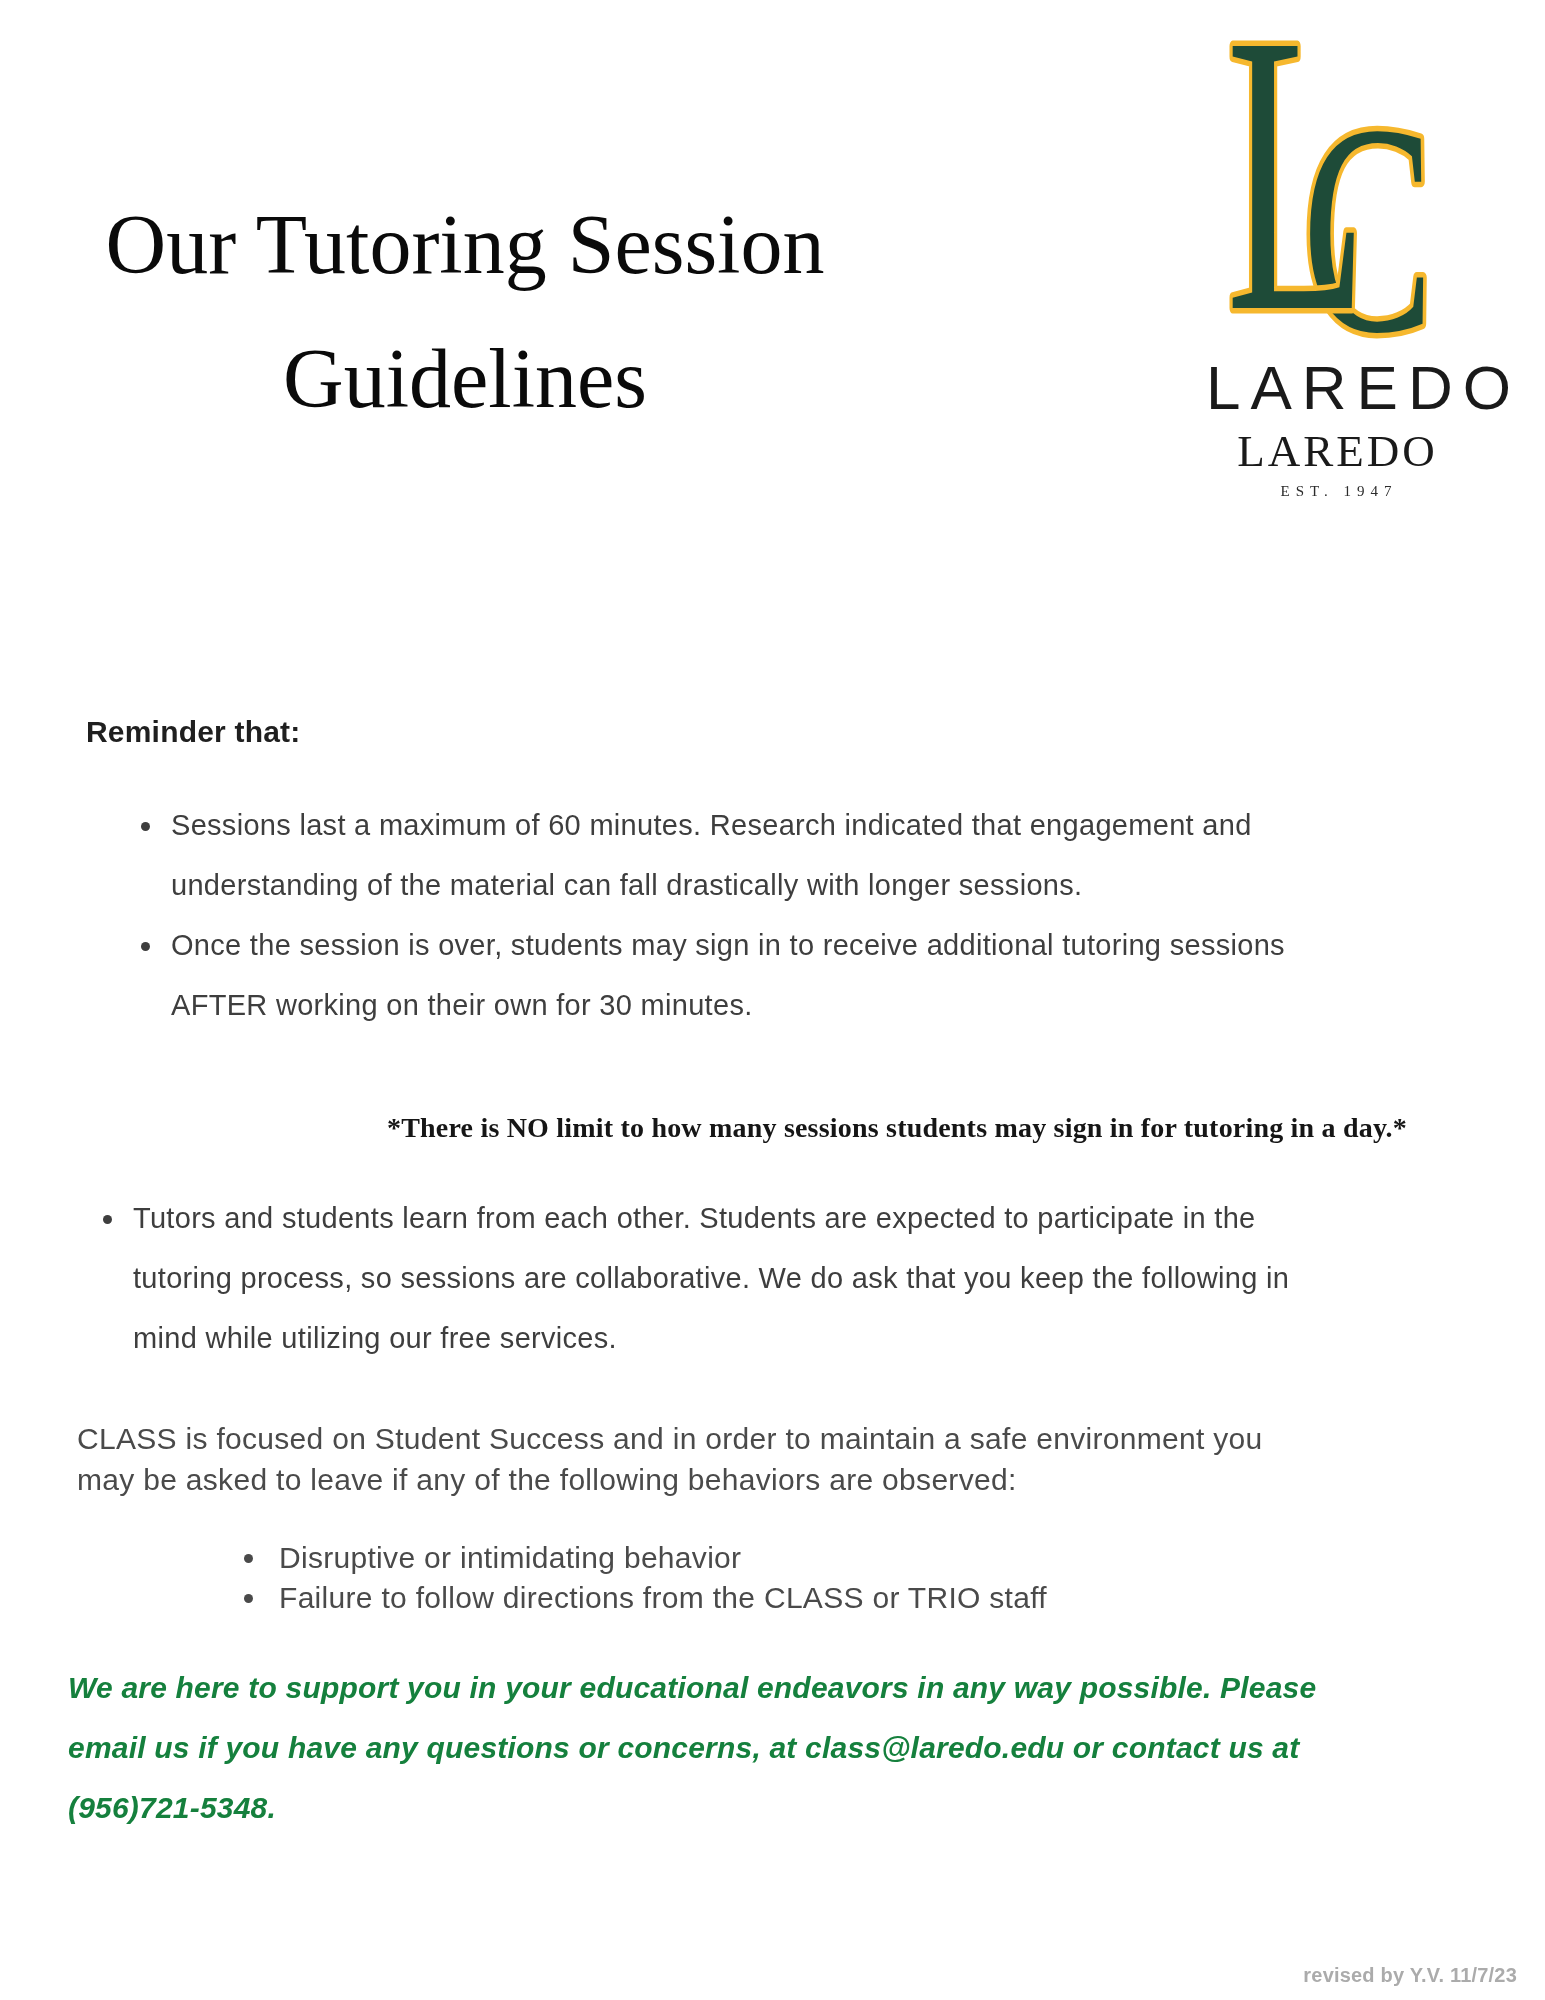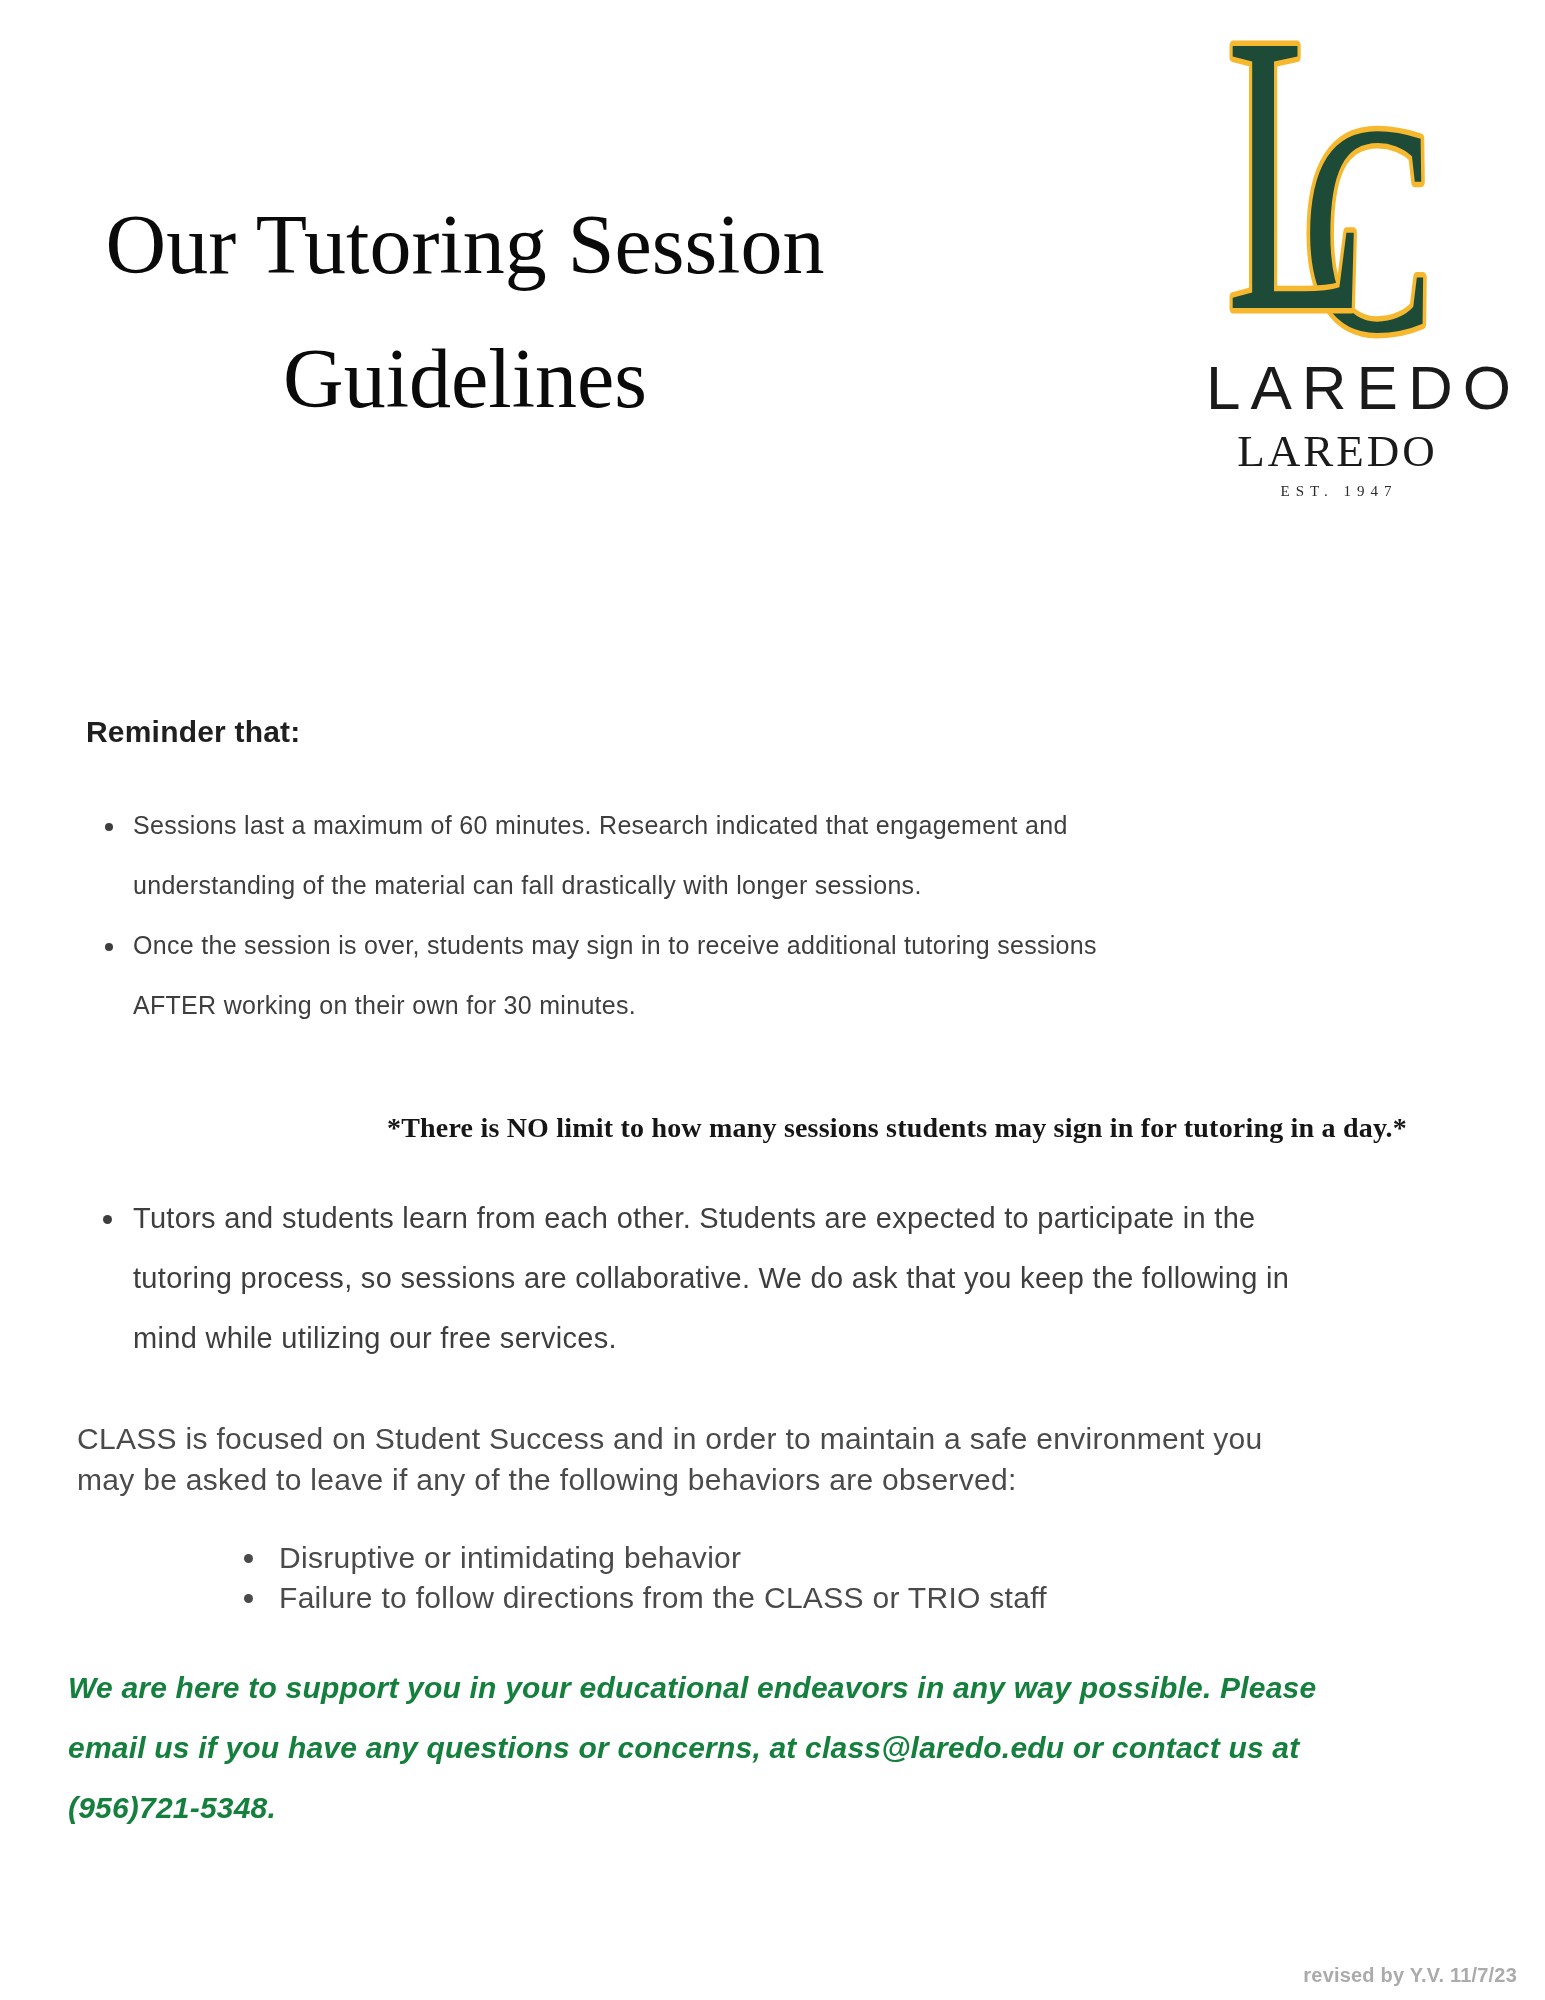--- a/index.html
+++ b/index.html
@@ -81,26 +81,27 @@
     letter-spacing: 0.2px;
   }
   ul.rules {
     position: absolute;
     top: 795px; left: 77px;
     width: 1420px;
     list-style: disc outside;
     padding-left: 50px;
   }
   ul.rules li {
-    font-size: 25px;
+    font-size: 29px;
     line-height: 60px;
     white-space: pre-line;
     color: #3e3e3e;
     letter-spacing: 0.3px;
     padding-left: 6px;
+    margin-left: 38px;
   }
   .no-limit-note {
     position: absolute;
     top: 1100px; left: 77px;
     width: 1330px;
     text-align: right;
     font-family: "Liberation Serif", serif;
     font-weight: bold;
     font-size: 28px;
     line-height: 56px;

